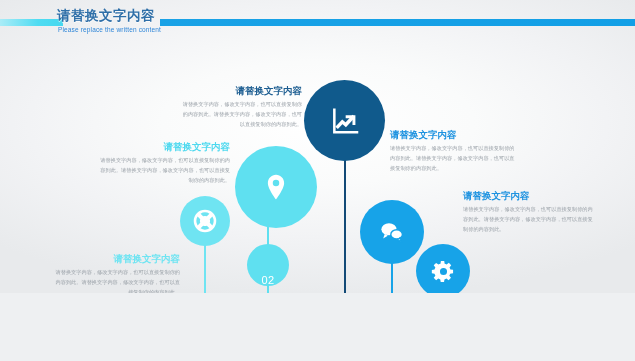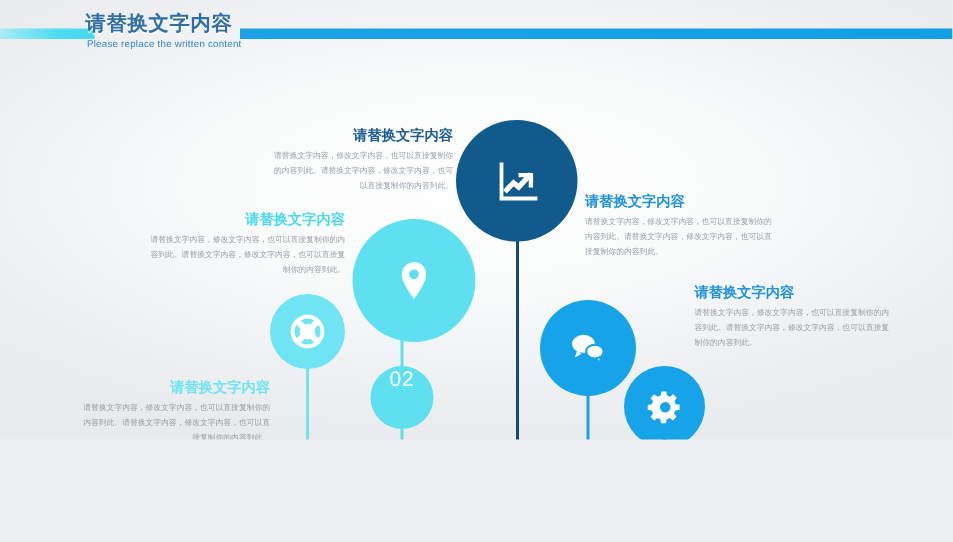--- a/index.html
+++ b/index.html
@@ -33,22 +33,22 @@
     font-size:6.5px;color:#2f86d8;letter-spacing:.15px;
   }
   
   .stem{position:absolute;width:2px;}
   .bubble{
     position:absolute;border-radius:50%;
     display:flex;align-items:center;justify-content:center;
   }
   .numcircle{
     position:absolute;border-radius:50%;
-    display:flex;align-items:flex-start;justify-content:center;
-    color:#ffffff;font-size:14px;letter-spacing:.5px;
+    display:flex;align-items:flex-end;justify-content:center;
+    color:#ffffff;font-size:11px;letter-spacing:.5px;
   }
   .ic{display:block;}
   
   .tblock{position:absolute;}
   .tblock .th{font-size:9.5px;font-weight:bold;margin:0 0 4px 0;line-height:1.2;}
   .tblock .tb{font-size:5.2px;line-height:1.85;color:#9aa1a8;margin:0;}
   .ta-r{text-align:right;}
   .ta-l{text-align:left;}
 </style>
 </head>

